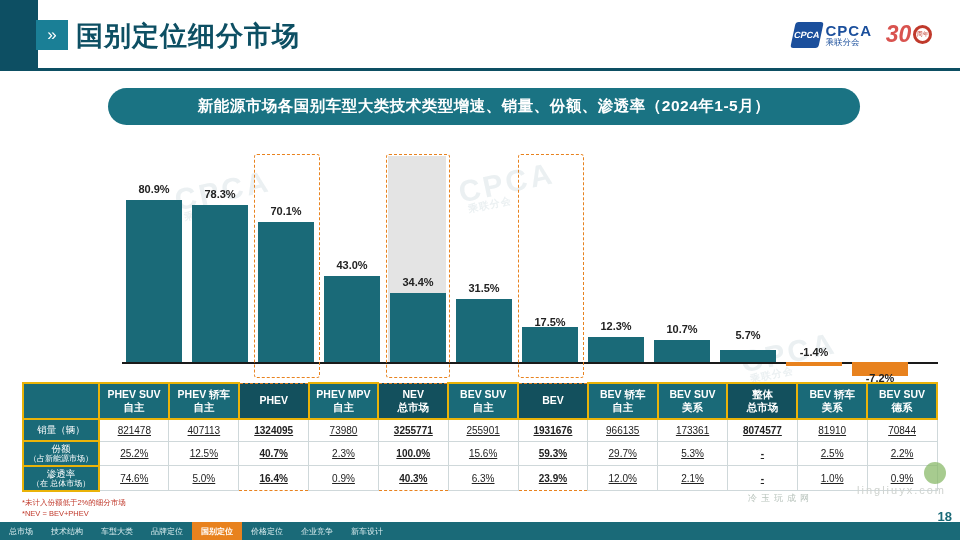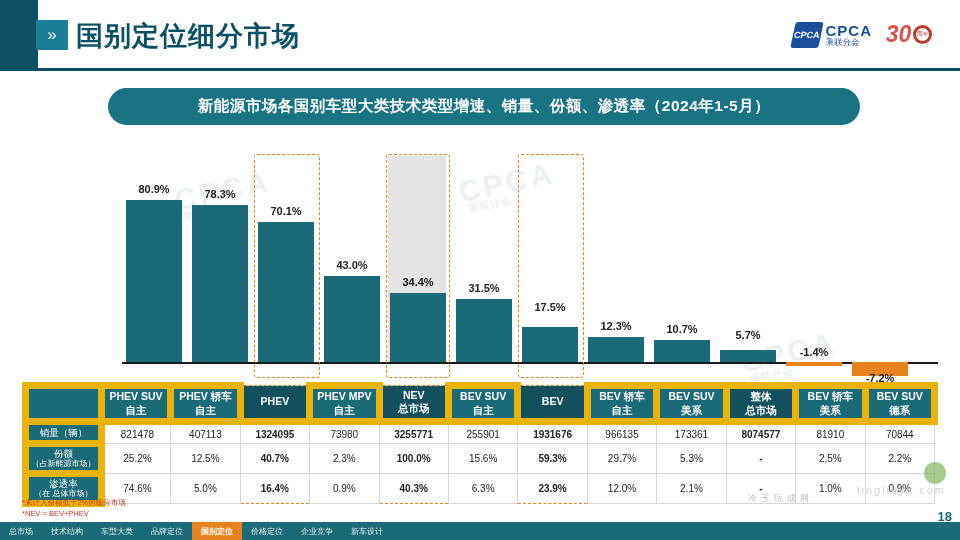--- a/index.html
+++ b/index.html
@@ -92,32 +92,32 @@
     position:absolute; border:1.6px dashed #e8821e; border-radius:3px;
   }
   #nev-shade {
     position:absolute; left:366px; top:16px; width:58px; height:206px;
     background:#e4e4e4;
   }
 
   
   #table-wrap { position:absolute; left:22px; top:382px; width:916px; }
   table { border-collapse:collapse; width:916px; table-layout:fixed; }
-  th, td { border:7px solid #eab308; text-align:center; font-size:10px; color:#222; }
+  th, td { border:2px solid #eab308; text-align:center; font-size:10px; color:#222; }
   thead th {
     background:#1a6a78; color:#ffffff; height:36px; font-size:10.5px; font-weight:bold;
     line-height:1.25;
   }
   thead th.first { width:72px; background:#1a6a78; }
   thead th.em { background:#13505d; }
   tbody th {
     background:#1a6a78; color:#ffffff; font-size:9.5px; font-weight:normal;
     height:22px; line-height:1.2;
   }
-  tbody td { background:#ffffff; height:22px; border:1px solid #cfd8da; }
+  tbody td { background:#ffffff; height:22px; border:1px solid #cfd8da;text-decoration:underline; }
   tbody td.em { font-weight:bold; }
   .sub { font-size:8px; display:block; }
   
   td.dash-l, th.dash-l { border-left:1.6px dashed #e8821e; }
   td.dash-r, th.dash-r { border-right:1.6px dashed #e8821e; }
   th.dash-t { border-top:1.6px dashed #e8821e; }
   td.dash-b { border-bottom:1.6px dashed #e8821e; }
 
   #footnotes {
     position:absolute; left:22px; top:498px; font-size:7.5px; color:#c0392b; line-height:1.45;
@@ -209,21 +209,21 @@
   <div class="col" style="left:368px;">
     <div class="bar" style="height:69px;"></div>
     <div class="barlabel" style="bottom:74px;">34.4%</div>
   </div>
   <div class="col" style="left:434px;">
     <div class="bar" style="height:63px;"></div>
     <div class="barlabel" style="bottom:68px;">31.5%</div>
   </div>
   <div class="col" style="left:500px;">
     <div class="bar" style="height:35px;"></div>
-    <div class="barlabel" style="bottom:49px;">17.5%</div>
+    <div class="barlabel" style="bottom:34px;">17.5%</div>
   </div>
   <div class="col" style="left:566px;">
     <div class="bar" style="height:25px;"></div>
     <div class="barlabel" style="bottom:30px;">12.3%</div>
   </div>
   <div class="col" style="left:632px;">
     <div class="bar" style="height:22px;"></div>
     <div class="barlabel" style="bottom:27px;">10.7%</div>
   </div>
   <div class="col" style="left:698px;">

